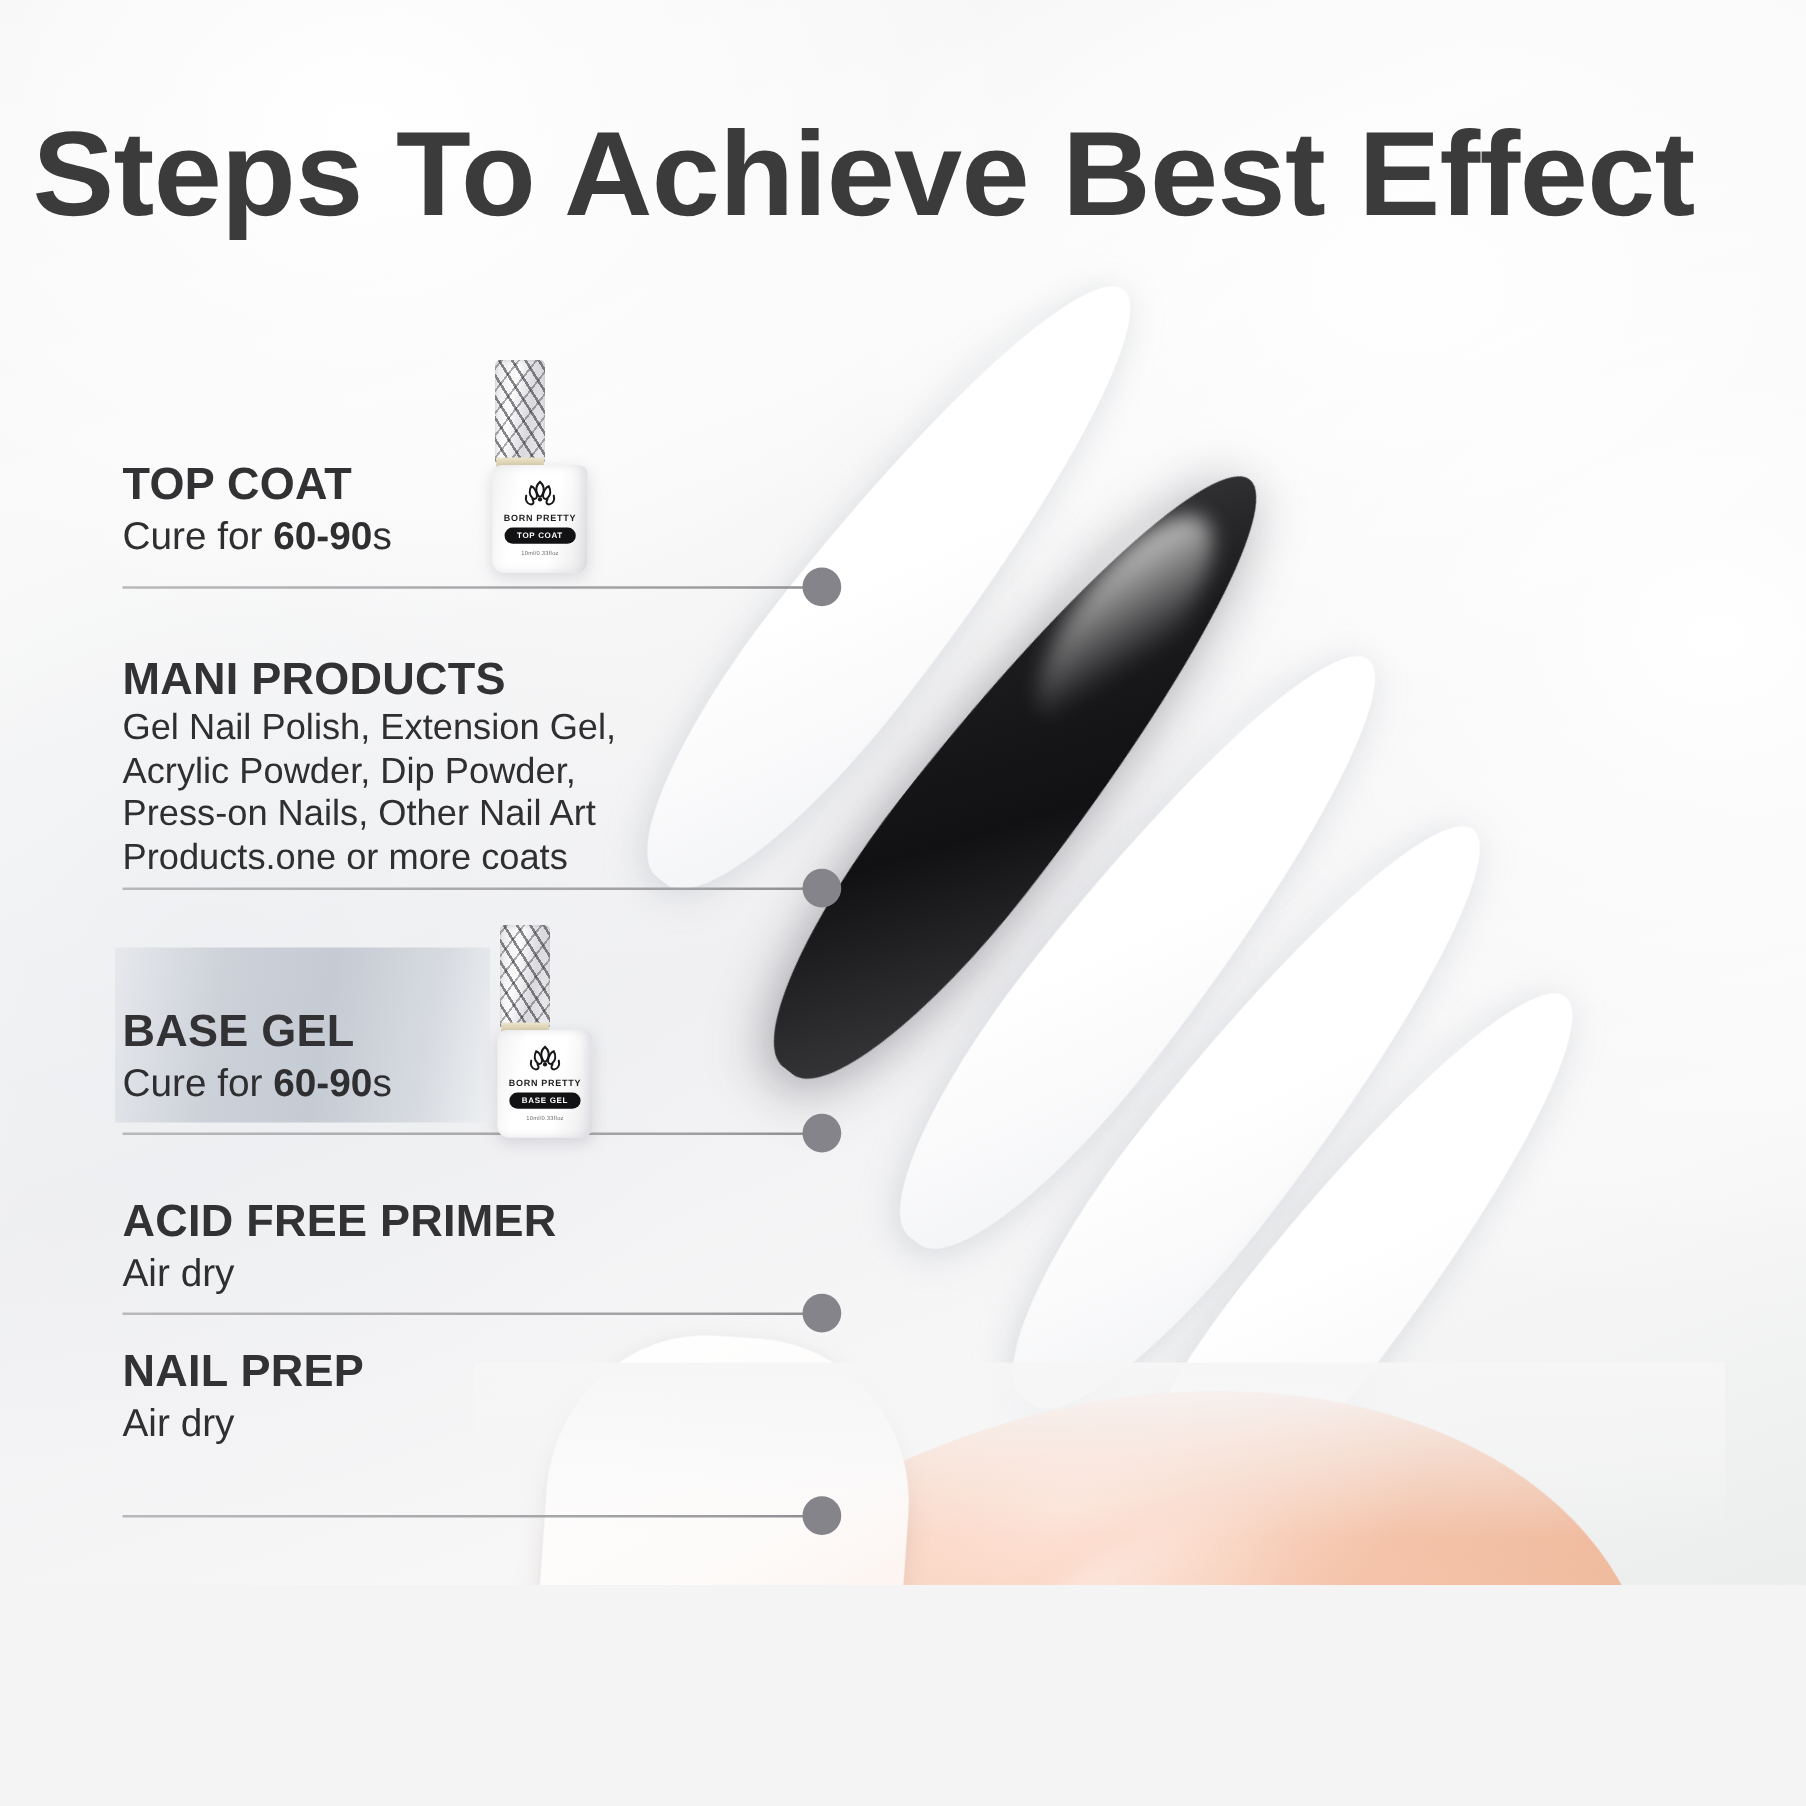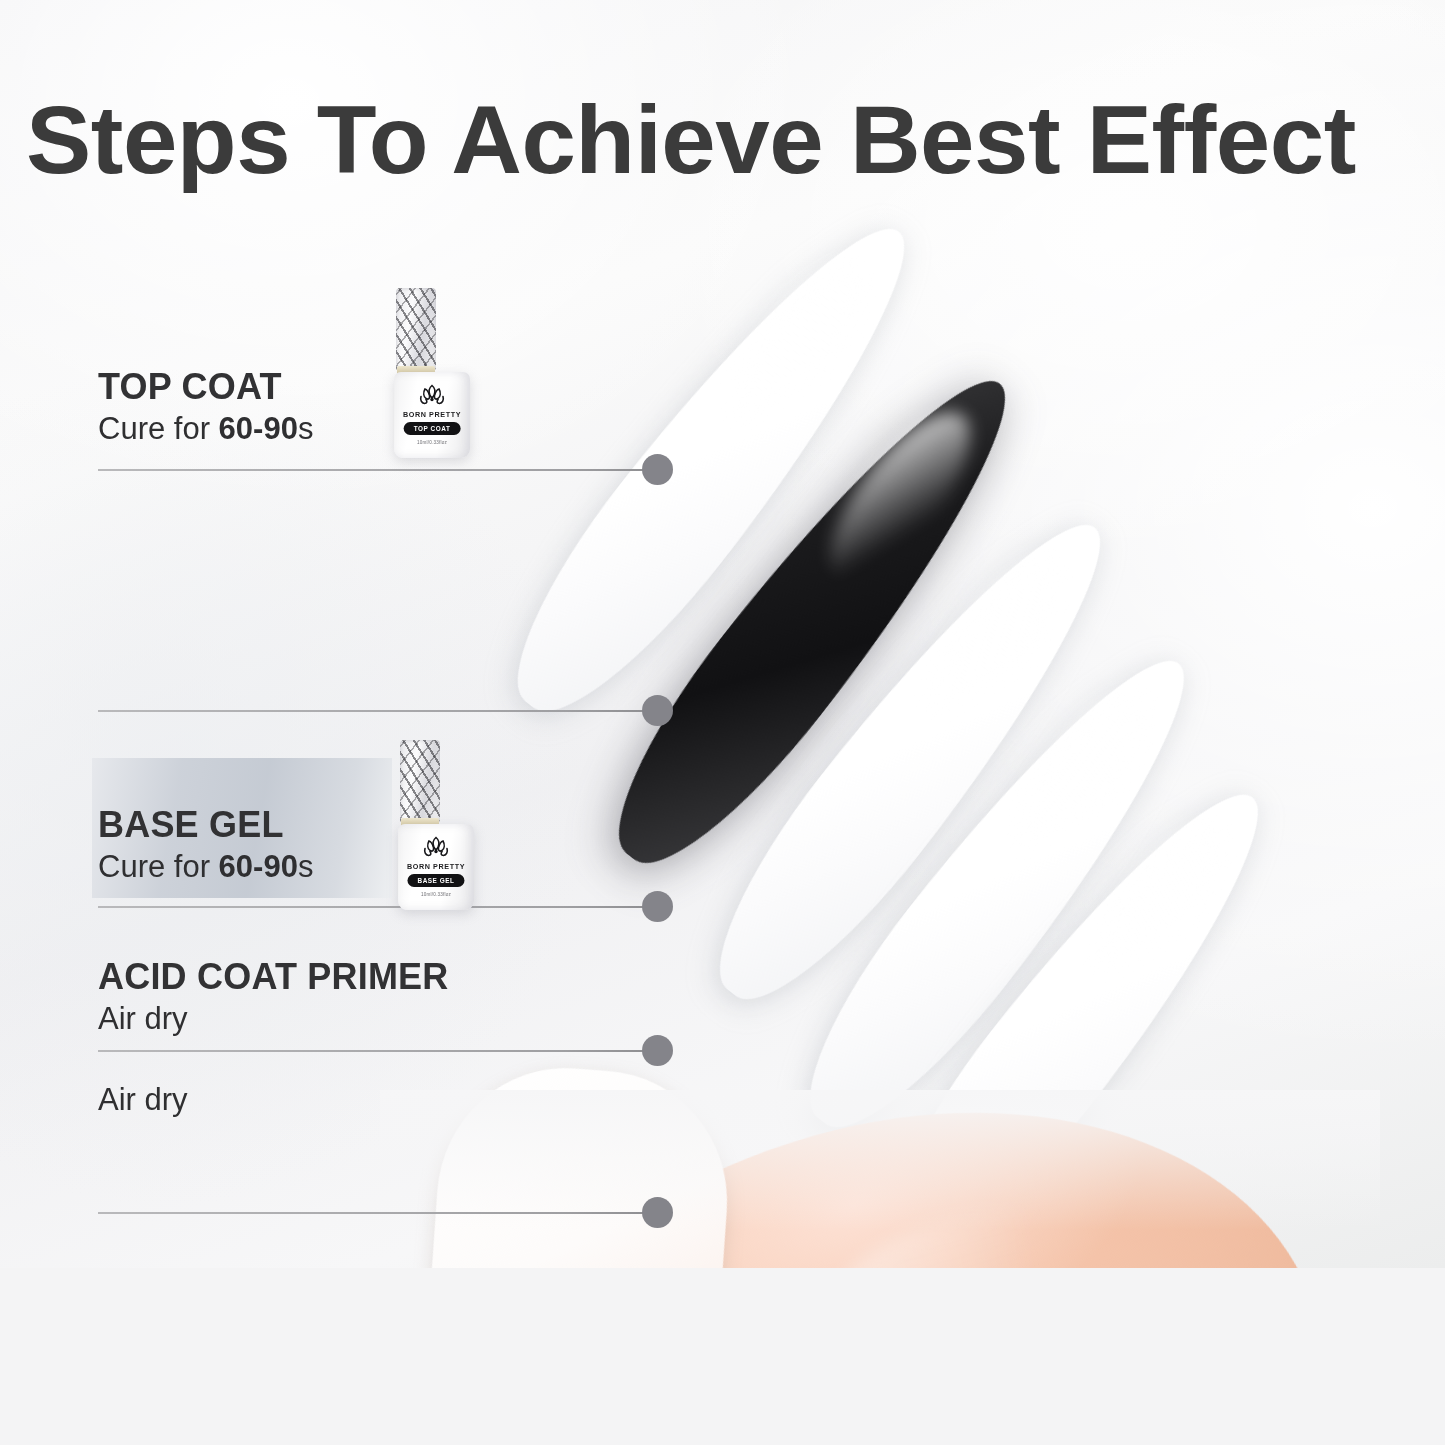--- a/index.html
+++ b/index.html
@@ -251,38 +251,48 @@
 
   <div class="steps">
 
     <div class="step" style="top:368px;">
       <h3>TOP COAT</h3>
       <p><span>Cure for </span><b>60-90</b><span>s</span></p>
     </div>
     <div class="leader" style="top:469px;"></div>
     <div class="dot" style="top:454px;"></div>
 
+    <div class="step" style="top:524px;">
+      <h3>MANI PRODUCTS</h3>
+      <div class="desc">
+        <span>Gel Nail Polish, Extension Gel,</span>
+        <span>Acrylic Powder, Dip Powder,</span>
+        <span>Press-on Nails, Other Nail Art</span>
+        <span>Products.one or more coats</span>
+      </div>
+    </div>
     <div class="leader" style="top:710px;"></div>
     <div class="dot" style="top:695px;"></div>
 
     <div class="step" style="top:806px;">
       <h3>BASE GEL</h3>
       <p><span>Cure for </span><b>60-90</b><span>s</span></p>
     </div>
     <div class="leader" style="top:906px;"></div>
     <div class="dot" style="top:891px;"></div>
 
     <div class="step" style="top:958px;">
-      <h3>ACID COAT PRIMER</h3>
+      <h3>ACID FREE PRIMER</h3>
       <p>Air dry</p>
     </div>
     <div class="leader" style="top:1050px;"></div>
     <div class="dot" style="top:1035px;"></div>
 
     <div class="step" style="top:1078px;">
+      <h3>NAIL PREP</h3>
       <p>Air dry</p>
     </div>
     <div class="leader" style="top:1212px;"></div>
     <div class="dot" style="top:1197px;"></div>
 
   </div>
 
   <div class="bottle" style="left:370px; top:288px;">
     <div class="cap"></div>
     <div class="collar"></div>

